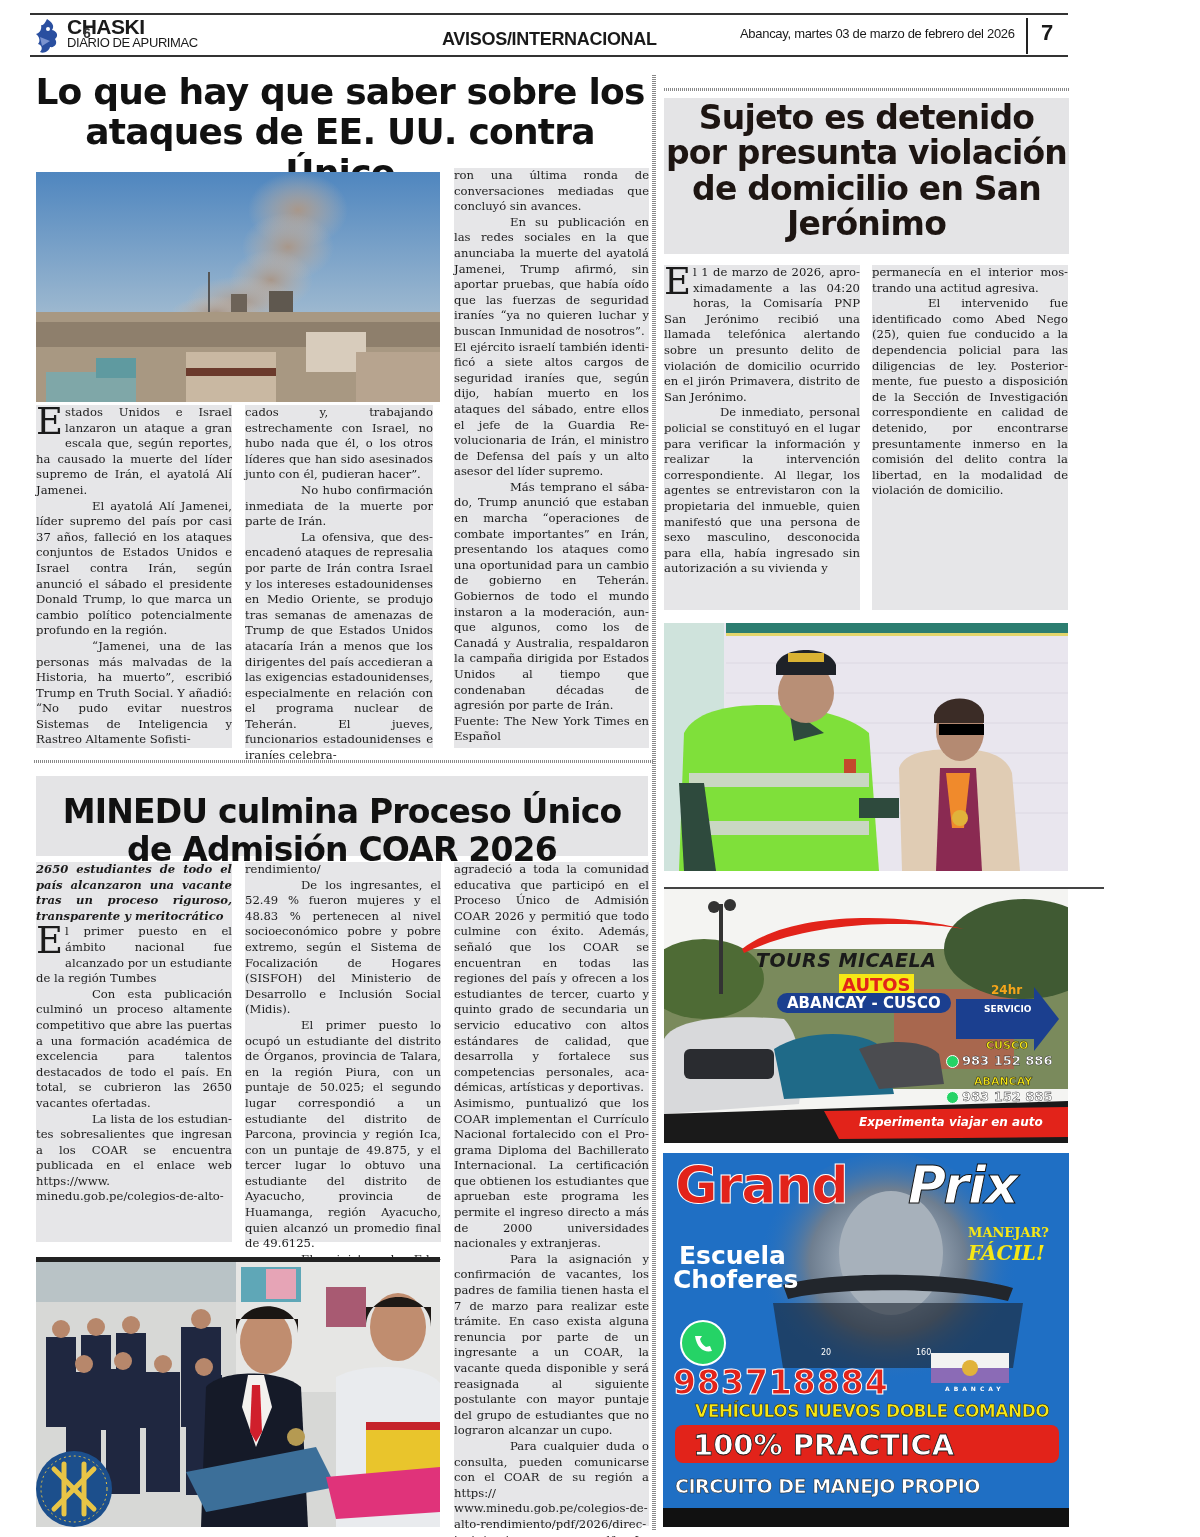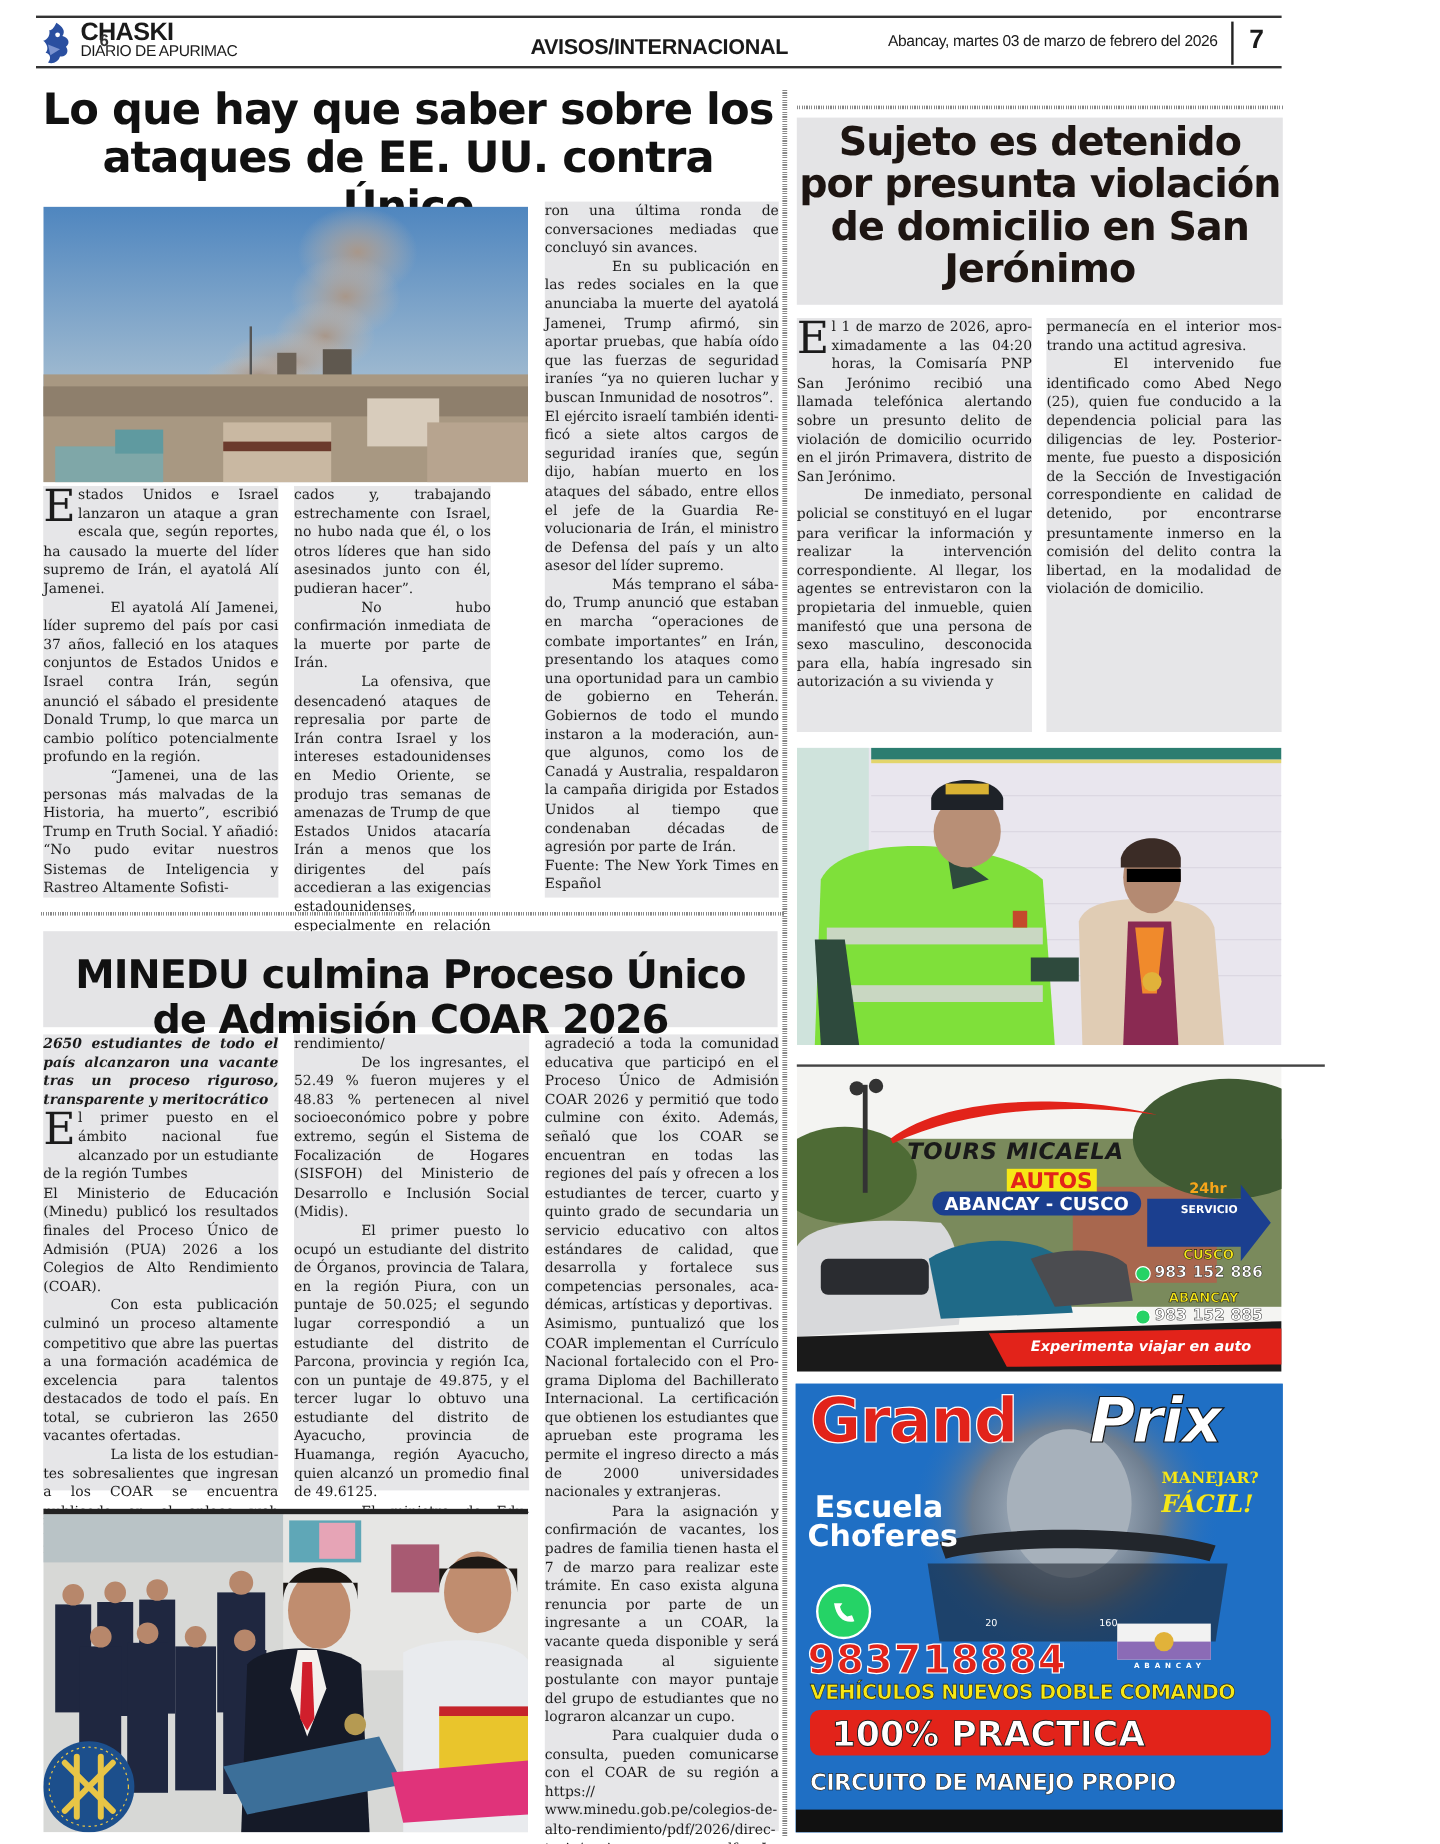--- a/index.html
+++ b/index.html
@@ -108,21 +108,21 @@
       <rect x="60" y="186" width="40" height="20" fill="#5f9aa0"></rect>
     </svg>
   </div>
 
   <div class="col shaded" style="left:36px; top:405px; width:196px; height:343px;">
     <p><span class="dropcap">E</span><span>stados Unidos e Israel lanzaron un ataque a gran escala que, se­gún reportes, ha causado la muerte del líder supremo de Irán, el ayato­lá Alí Jamenei.</span></p>
     <p class="ind">El ayatolá Alí Jamenei, líder supremo del país por casi 37 años, falleció en los ataques con­juntos de Estados Unidos e Israel contra Irán, según anunció el sá­bado el presidente Donald Trump, lo que marca un cambio político potencialmente profundo en la re­gión.</p>
     <p class="ind">“Jamenei, una de las per­sonas más malvadas de la Historia, ha muerto”, escribió Trump en Truth Social. Y añadió: “No pudo evitar nuestros Sistemas de Inteli­gencia y Rastreo Altamente Sofisti-</p>
   </div>
 
-  <div class="col shaded" style="left:245px; top:405px; width:164px; height:343px;">
+  <div class="col shaded" style="left:245px; top:405px; width:188px; height:343px;">
     <p>cados y, trabajando estrechamente con Israel, no hubo nada que él, o los otros líderes que han sido ase­sinados junto con él, pudieran ha­cer”.</p>
     <p class="ind">No hubo confirmación inmediata de la muerte por parte de Irán.</p>
     <p class="ind">La ofensiva, que des­encadenó ataques de represalia por parte de Irán contra Israel y los intereses estadounidenses en Medio Oriente, se produjo tras semanas de amenazas de Trump de que Estados Unidos atacaría Irán a menos que los dirigentes del país accedieran a las exigencias estadounidenses, especialmente en relación con el programa nuclear de Teherán. El jueves, funcionarios estadounidenses e iraníes celebra-</p>
   </div>
 
   <div class="col shaded" style="left:454px; top:168px; width:195px; height:580px;">
     <p>ron una última ronda de conversa­ciones mediadas que concluyó sin avances.</p>
     <p class="ind">En su publicación en las redes sociales en la que anuncia­ba la muerte del ayatolá Jamenei, Trump afirmó, sin aportar prue­bas, que había oído que las fuerzas de seguridad iraníes “ya no quie­ren luchar y buscan Inmunidad de nosotros”.</p>
     <p>El ejército israelí también identi­ficó a siete altos cargos de seguri­dad iraníes que, según dijo, habían muerto en los ataques del sábado, entre ellos el jefe de la Guardia Re­volucionaria de Irán, el ministro de Defensa del país y un alto asesor del líder supremo.</p>
     <p class="ind">Más temprano el sába­do, Trump anunció que estaban en marcha “operaciones de combate importantes” en Irán, presentando los ataques como una oportunidad para un cambio de gobierno en Te­herán. Gobiernos de todo el mun­do instaron a la moderación, aun­que algunos, como los de Canadá y Australia, respaldaron la campaña dirigida por Estados Unidos al tiempo que condenaban décadas de agresión por parte de Irán.</p>
@@ -179,21 +179,20 @@
     </svg>
   </div>
 </article>
 
 <article>
   <h1 class="headline hl-minedu">MINEDU culmina Proceso Único de Admisión COAR 2026</h1>
 
   <div class="col shaded" style="left:36px; top:862px; width:196px; height:380px;">
     <p class="kicker">2650 estudiantes de todo el país alcanzaron una vacante tras un proceso riguroso, transparente y meritocrático</p>
     <p><span class="dropcap">E</span><span>l primer puesto en el ámbito nacional fue alcanzado por un estudiante de la región Tumbes</span></p>
-    <p>El Ministerio de Educación (Mine­du) publicó los resultados finales del Proceso Único de Admisión (PUA) 2026 a los Colegios de Alto Rendimiento (COAR).</p>
     <p class="ind">Con esta publicación culminó un proceso altamente competitivo que abre las puertas a una formación académica de exce­lencia para talentos destacados de todo el país. En total, se cubrieron las 2650 vacantes ofertadas.</p>
     <p class="ind">La lista de los estudian­tes sobresalientes que ingresan a los COAR se encuentra publica­da en el enlace web https://www. minedu.gob.pe/colegios-de-alto-</p>
   </div>
 
   <div class="col shaded" style="left:245px; top:862px; width:196px; height:380px;">
     <p>rendimiento/</p>
     <p class="ind">De los ingresantes, el 52.49 % fueron mujeres y el 48.83 % pertenecen al nivel socioeconó­mico pobre y pobre extremo, se­gún el Sistema de Focalización de Hogares (SISFOH) del Ministerio de Desarrollo e Inclusión Social (Midis).</p>
     <p class="ind">El primer puesto lo ocu­pó un estudiante del distrito de Órganos, provincia de Talara, en la región Piura, con un puntaje de 50.025; el segundo lugar corres­pondió a un estudiante del distrito de Parcona, provincia y región Ica, con un puntaje de 49.875, y el ter­cer lugar lo obtuvo una estudiante del distrito de Ayacucho, provincia de Huamanga, región Ayacucho, quien alcanzó un promedio final de 49.6125.</p>
     <p class="ind">El ministro de Edu­cación, Erfurt Castillo, felicitó y</p>
   </div>
@@ -323,16 +322,16 @@
     <text x="253" y="202" font-size="8" fill="#fff" font-family="DejaVu Sans, sans-serif">160</text>
   </svg>
   <div class="ad-text" style="left:12px; top:2px; font-size:52px; color:#e2231a; -webkit-text-stroke:1px #fff; letter-spacing:-1px;">Grand</div>
   <div class="ad-text" style="left:245px; top:2px; font-size:52px; font-style:italic; color:#fff; -webkit-text-stroke:1px #111; letter-spacing:-1px;">Prix</div>
   <div class="ad-text" style="left:16px; top:90px; font-size:25px; line-height:25px; color:#fff;">Escuela</div>
   <div class="ad-text" style="left:10px; top:114px; font-size:25px; line-height:25px; color:#fff;">Choferes</div>
   <div class="ad-text" style="left:305px; top:72px; font-size:13px; font-family:'DejaVu Serif', serif; color:#f6e716;">MANEJAR?</div>
   <div class="ad-text" style="left:305px; top:88px; font-size:20px; font-style:italic; font-family:'DejaVu Serif', serif; color:#f6e716;">FÁCIL!</div>
   <div class="ad-text" style="left:10px; top:210px; font-size:33px; color:#e2231a; -webkit-text-stroke:1px #fff; letter-spacing:1px;">983718884</div>
   <div class="ad-text" style="left:282px; top:232px; font-size:6px; letter-spacing:4px; color:#fff;">ABANCAY</div>
-  <div class="ad-text" style="left:12px; top:248px; font-size:17px; color:#f6e716; -webkit-text-stroke:0.5px #1a1a1a; letter-spacing:-0.5px;">VEHÍCULOS NUEVOS DOBLE COMANDO</div>
+  <div class="ad-text" style="left:32px; top:248px; font-size:17px; color:#f6e716; -webkit-text-stroke:0.5px #1a1a1a; letter-spacing:-0.5px;">VEHÍCULOS NUEVOS DOBLE COMANDO</div>
   <div class="ad-text" style="left:30px; top:275px; font-size:29px; color:#fff; -webkit-text-stroke:0.8px #1a1a1a;">100% PRACTICA</div>
   <div class="ad-text" style="left:12px; top:322px; font-size:19px; color:#fff; -webkit-text-stroke:0.5px #1a1a1a; letter-spacing:-0.5px;">CIRCUITO DE MANEJO PROPIO</div>
 </aside>
 
 </body></html>

